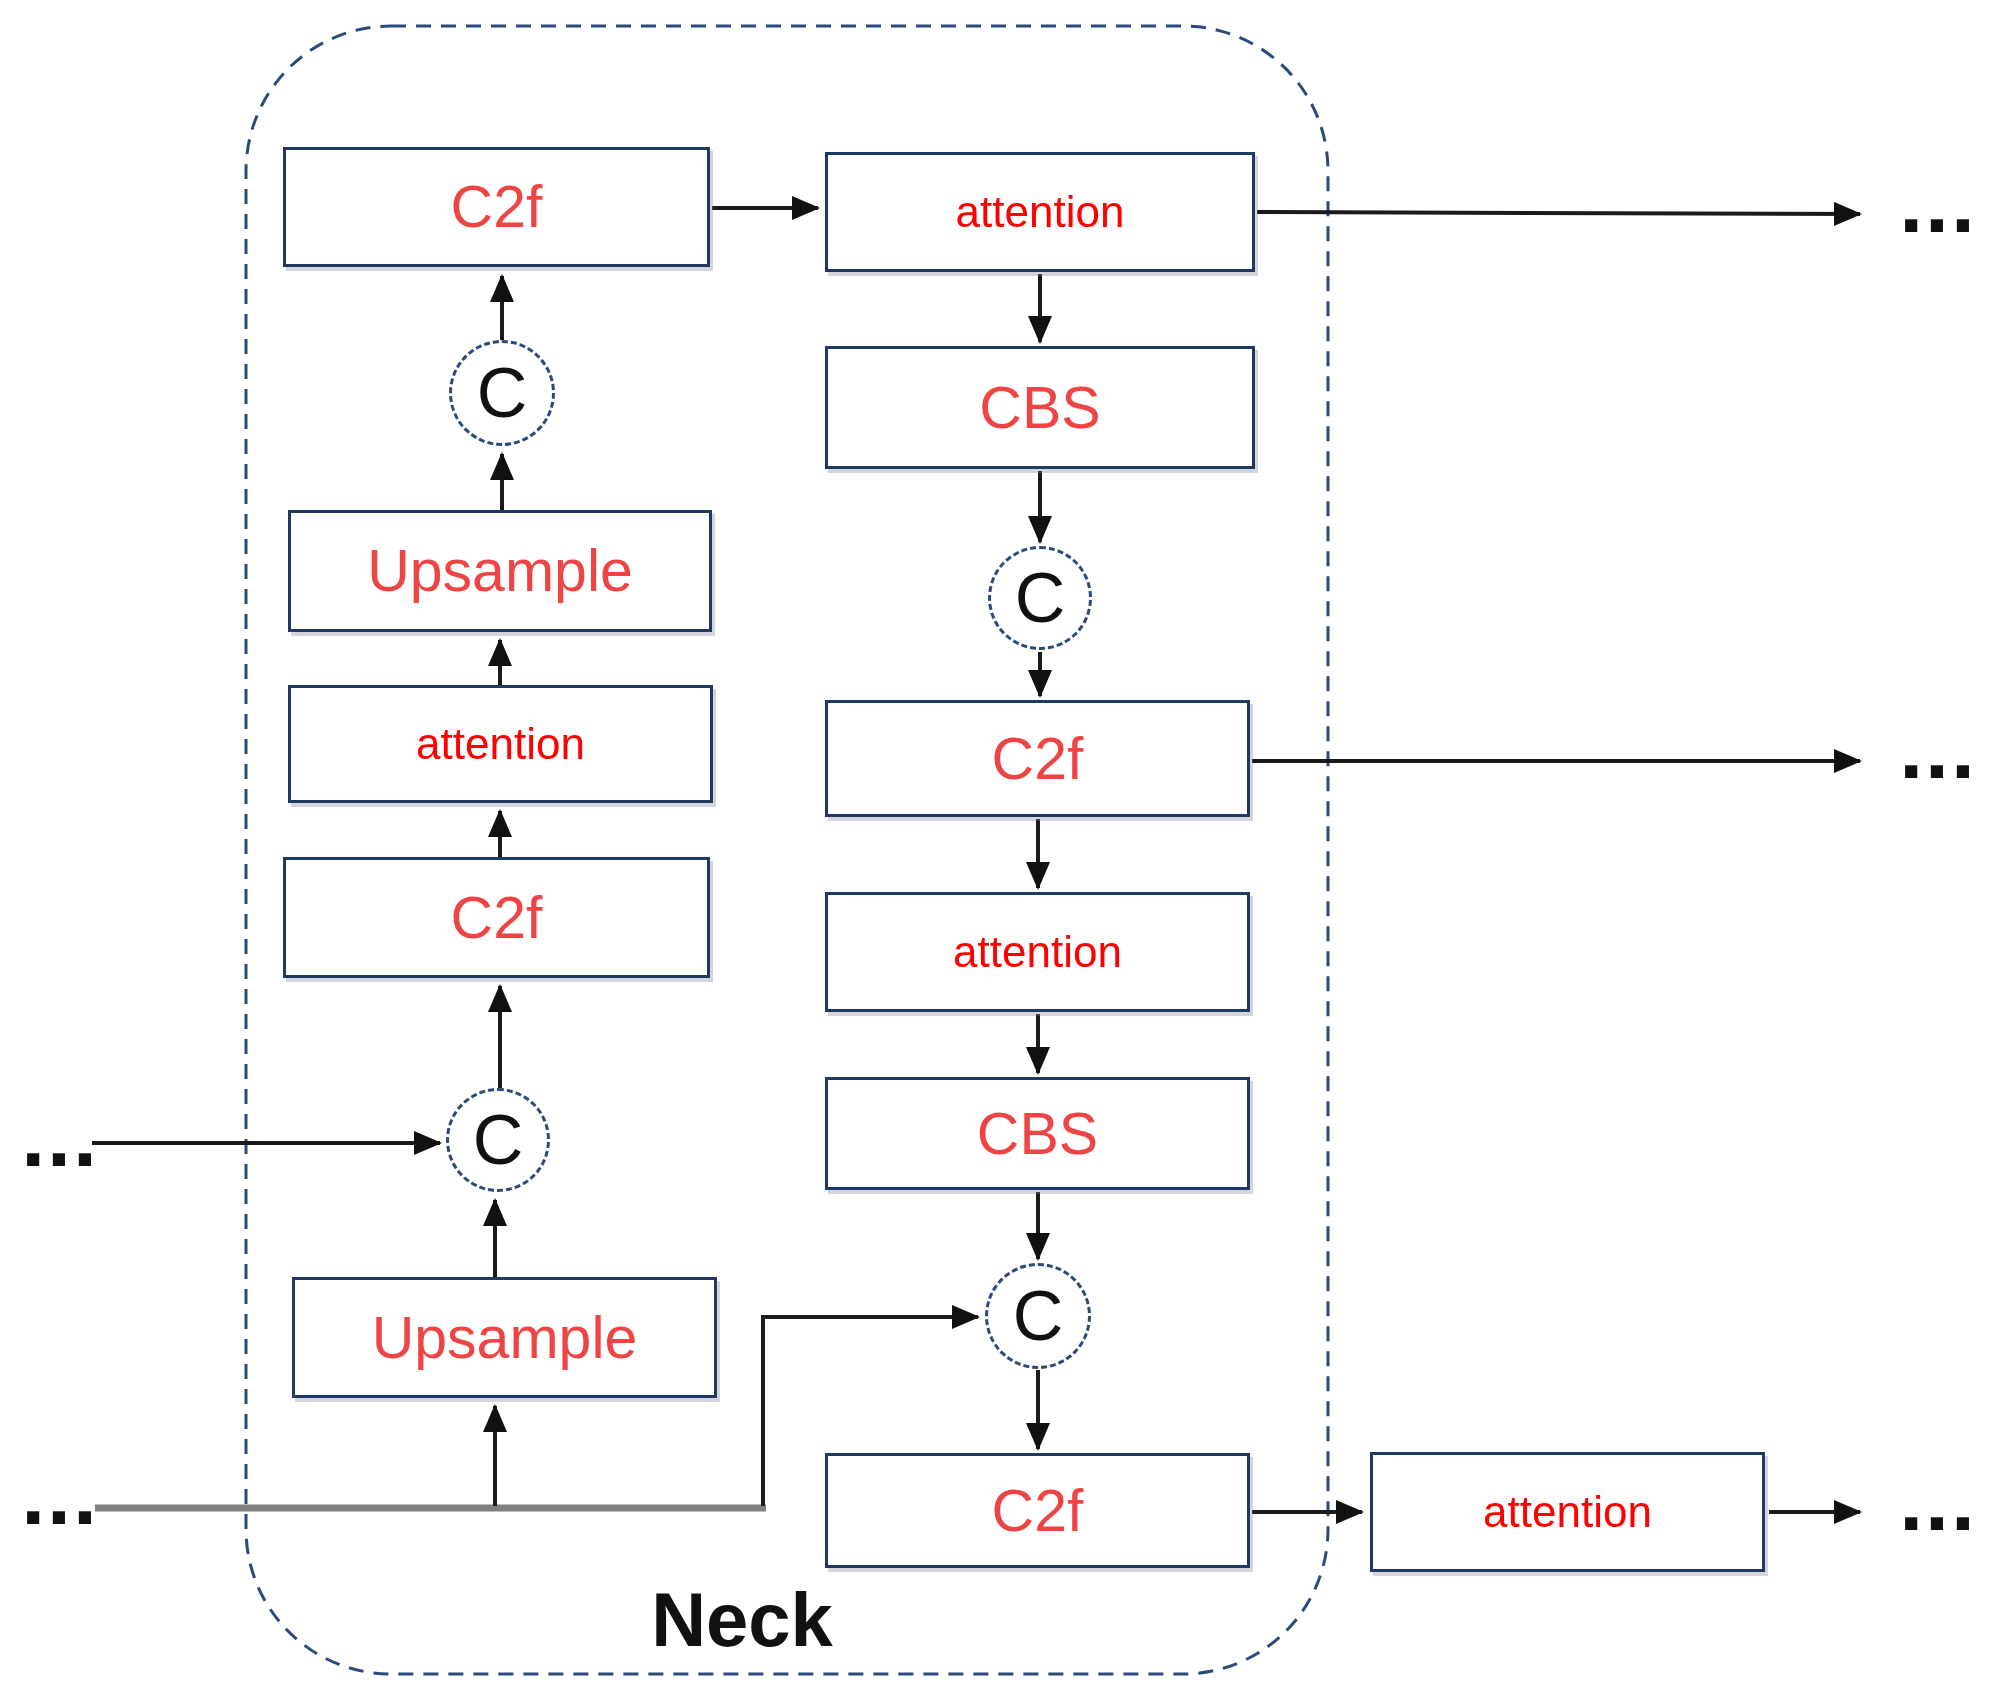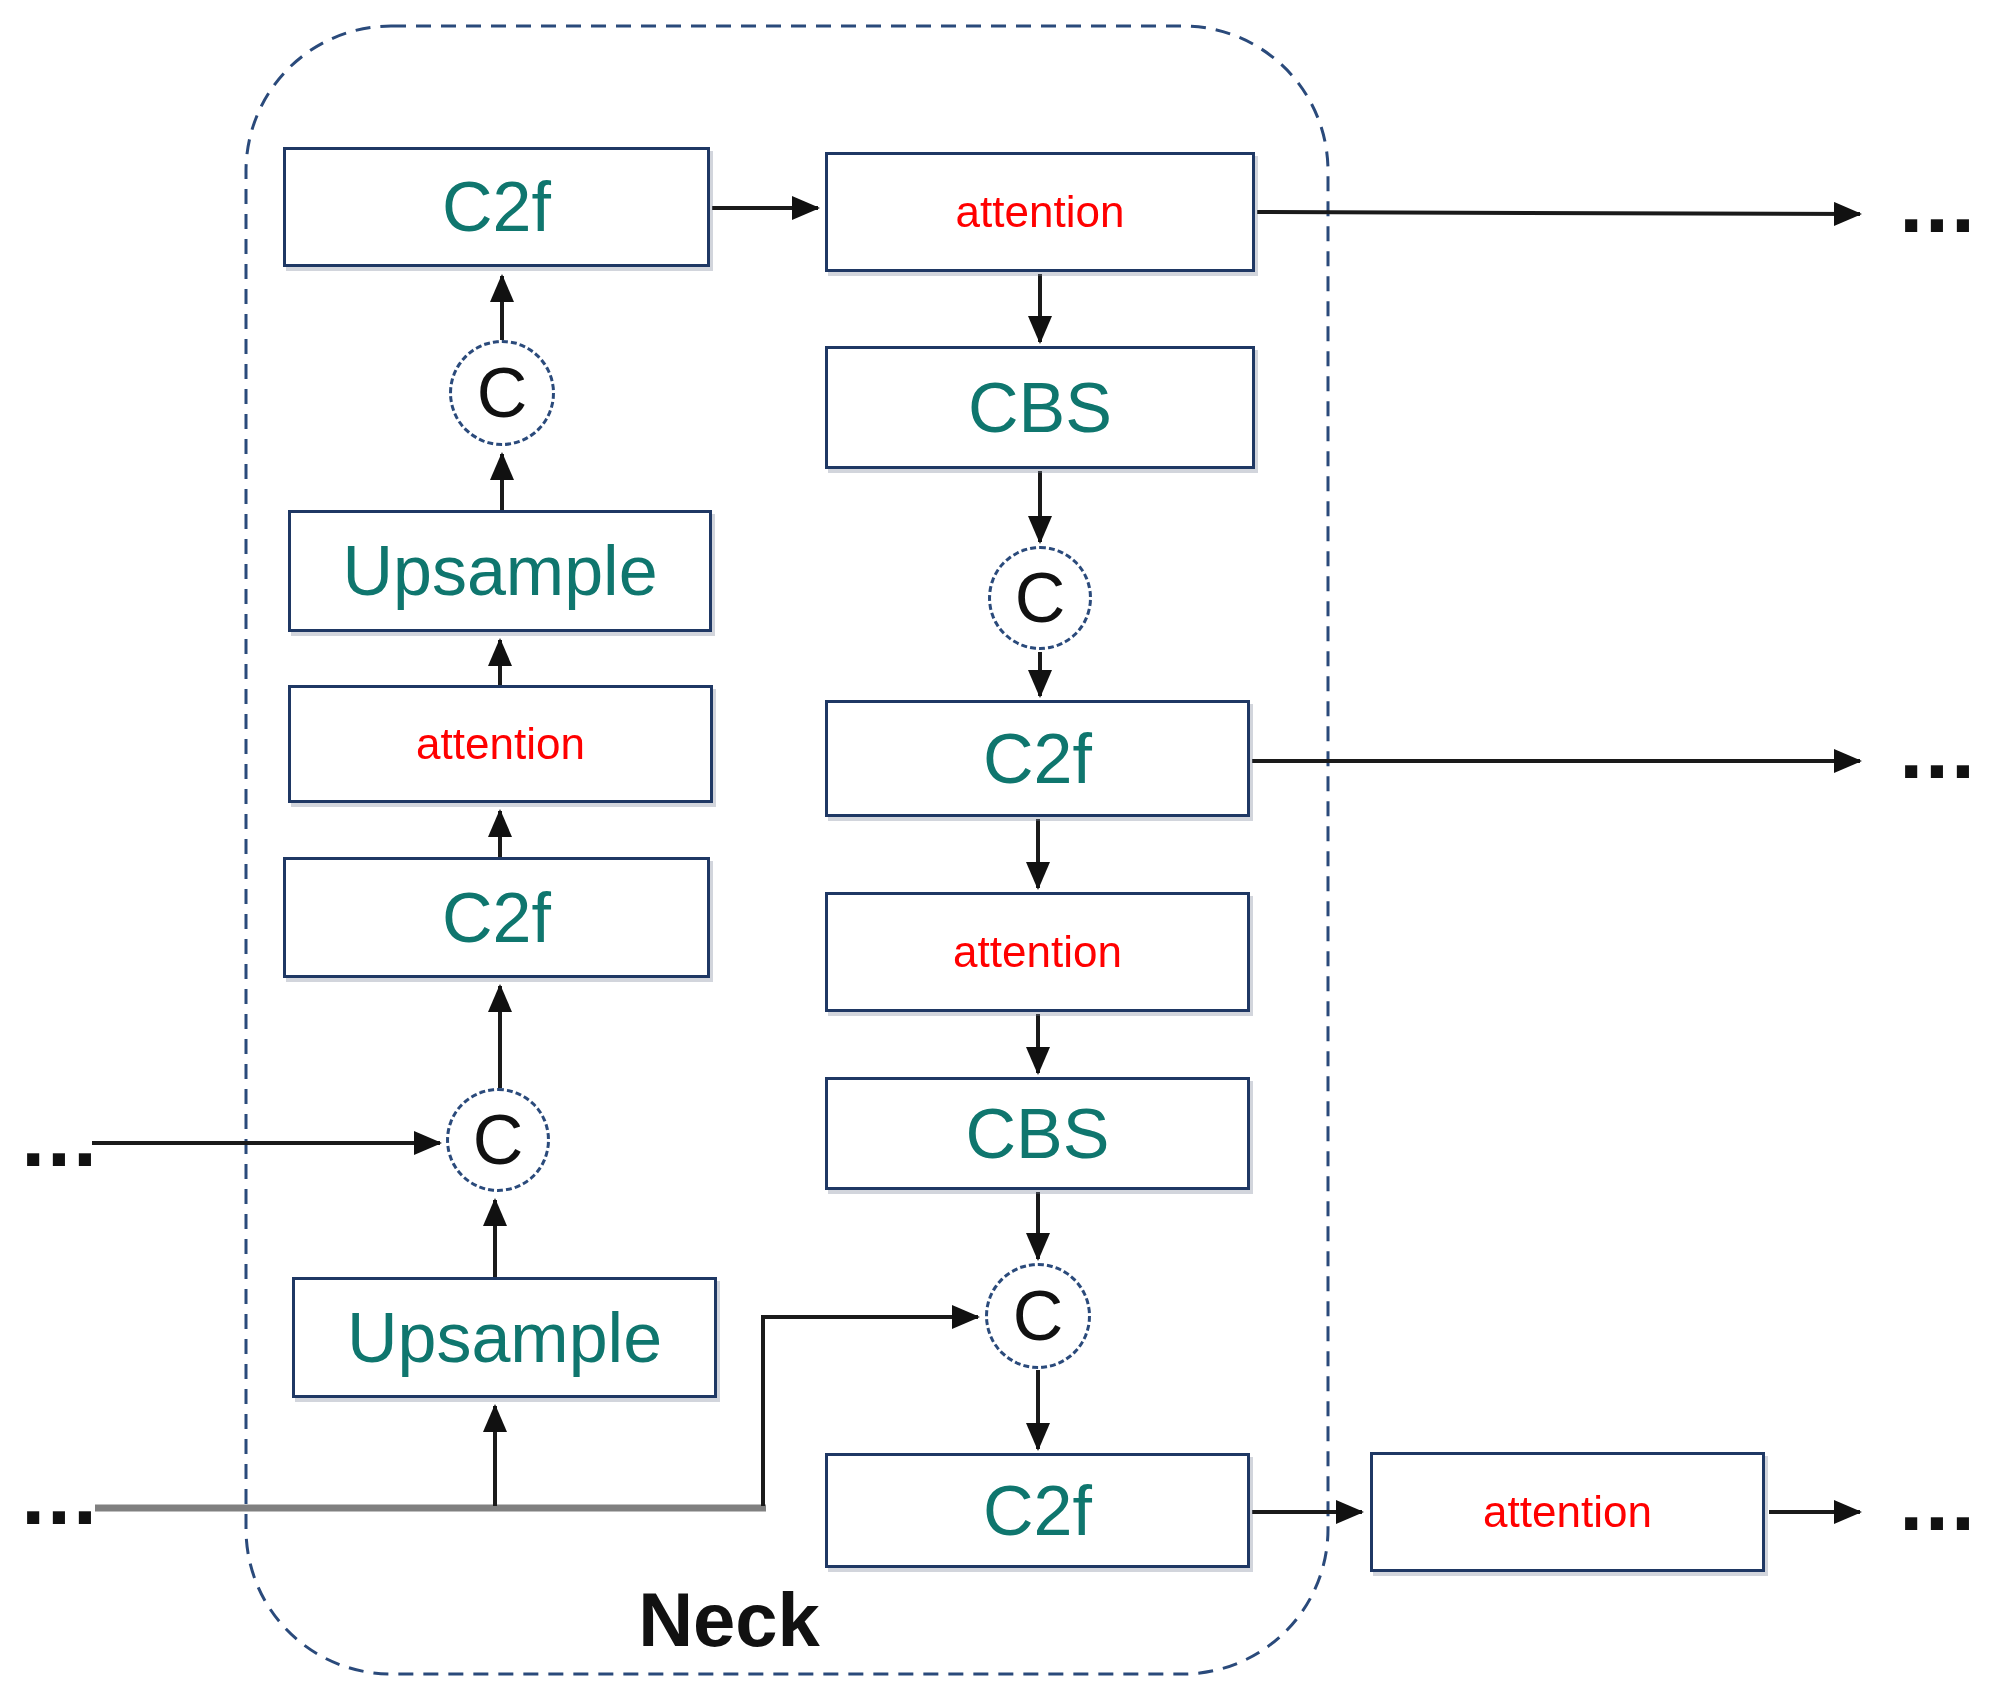--- a/index.html
+++ b/index.html
@@ -1,30 +1,30 @@
 <!DOCTYPE html>
 <html><head>
 <meta charset="utf-8">
 <style>
   html,body{margin:0;padding:0;background:#ffffff;}
   #canvas{position:relative;width:1989px;height:1700px;background:#ffffff;
           font-family:"Liberation Sans", sans-serif;overflow:hidden;}
   #wires{position:absolute;left:0;top:0;z-index:1;}
   .nbox{position:absolute;z-index:2;background:#ffffff;border:3px solid #1f3864;
         box-sizing:border-box;display:flex;align-items:center;justify-content:center;
-        font-size:70px;color:#0f766e;letter-spacing:0px;
+        font-size:59px;color:#ef4444;letter-spacing:0px;
         box-shadow:3px 4px 0 rgba(125,135,155,0.35);}
   .nbox.red{color:#ff0000;font-size:44px;}
   .cnode{position:absolute;z-index:2;background:#ffffff;border:3px dashed #2a4a7b;
          border-radius:50%;box-sizing:border-box;display:flex;align-items:center;
          justify-content:center;font-size:70px;color:#111111;}
   .dots{position:absolute;z-index:2;width:96px;height:92px;display:flex;
         align-items:flex-end;justify-content:center;font-size:86px;font-weight:700;
         color:#111111;line-height:0.82;letter-spacing:2px;}
-  .neck-label{position:absolute;z-index:2;left:529px;top:1576px;width:400px;
+  .neck-label{position:absolute;z-index:2;left:542px;top:1576px;width:400px;
         text-align:center;font-size:76px;font-weight:700;color:#111111;}
 </style>
 </head>
 <body>
 
 <div id="canvas">
 
   <svg id="wires" width="1989" height="1700" viewBox="0 0 1989 1700">
     <defs>
       <marker id="ah" markerUnits="userSpaceOnUse" markerWidth="30" markerHeight="26" refX="26" refY="12" orient="auto">

